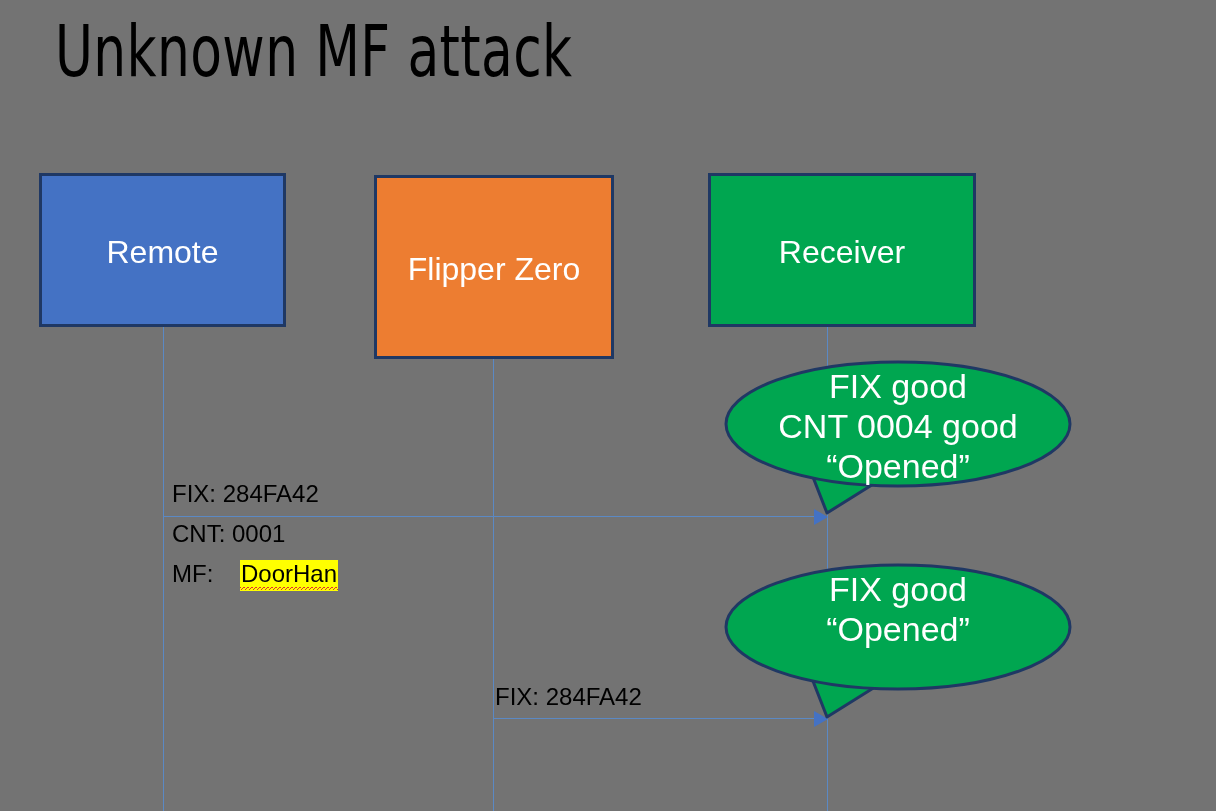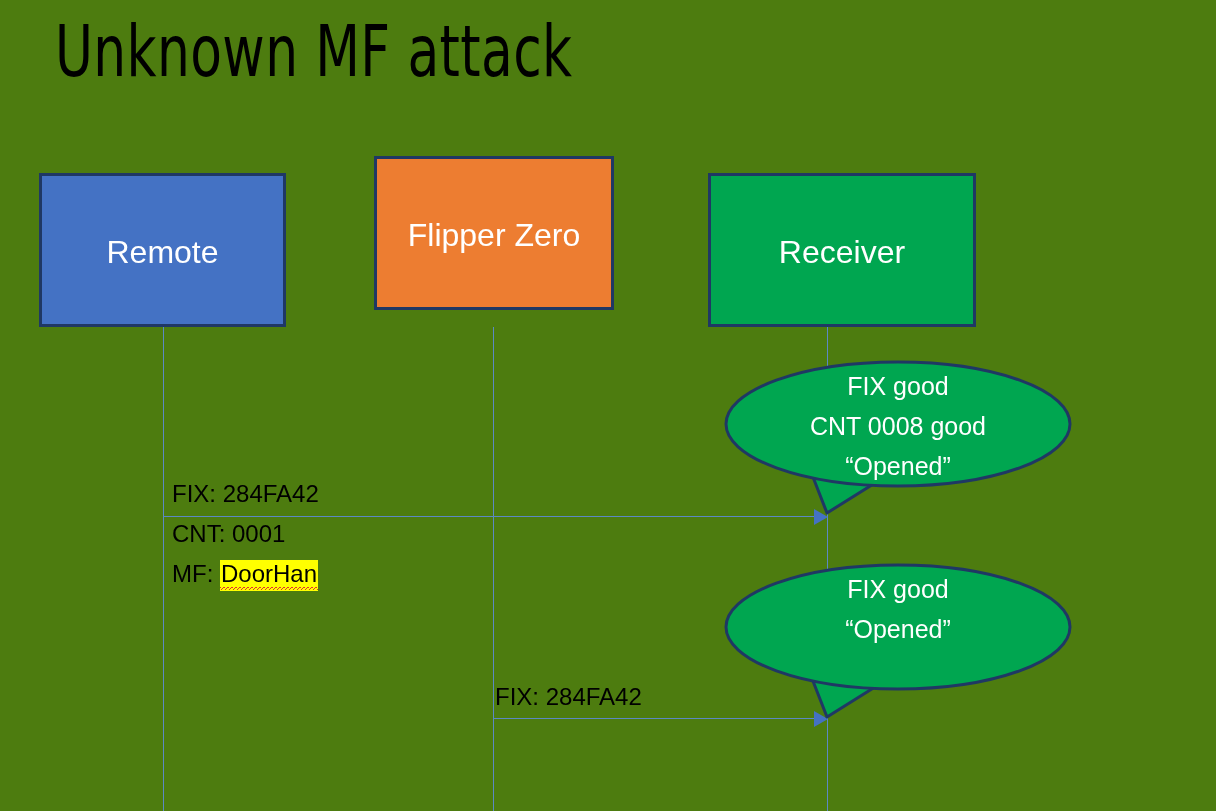--- a/index.html
+++ b/index.html
@@ -7,21 +7,21 @@
     padding: 0;
     background: #ffffff;
   }
   body {
     font-family: "Liberation Sans", sans-serif;
   }
   #slide {
     position: relative;
     width: 1216px;
     height: 811px;
-    background: #4d7c0f;
+    background: #737373;
     overflow: hidden;
   }
 
   
   #slide-title {
     position: absolute;
     left: 55px;
     top: 8px;
     font-size: 72px;
     line-height: 86px;
@@ -91,40 +91,41 @@
     background-image:
       repeating-linear-gradient(
         135deg,
         #E03030 0px, #E03030 1.1px,
         rgba(0,0,0,0) 1.1px, rgba(0,0,0,0) 2.2px
       );
     background-repeat: repeat-x;
     background-size: 4px 3px;
     background-position: left bottom 1px;
     padding-bottom: 4px;
+    margin-left: 20px;
   }
 
   
   .bubble {
     position: absolute;
   }
   .bubble svg {
     position: absolute;
     left: 0;
     top: 0;
     overflow: visible;
   }
   .bubble-text {
     position: absolute;
     left: 0;
     top: 0;
     width: 100%;
     text-align: center;
     color: #ffffff;
-    font-size: 25px;
+    font-size: 34px;
     line-height: 40px;
     pointer-events: none;
   }
   .bubble-text span { display: block; }
 </style>
 </head>
 <body>
 
 <div id="slide">
 
@@ -137,21 +138,21 @@
   <div class="msg-line" style="left:163px; top:516px; width:655px;"></div>
   <div class="msg-arrowhead" style="left:814px; top:509px;"></div>
 
   <div class="msg-line" style="left:493px; top:718px; width:325px;"></div>
   <div class="msg-arrowhead" style="left:814px; top:711px;"></div>
 
   <div class="actor-box" style="left:39px; top:173px; width:247px; height:154px; background:#4472C4;">
     <span class="actor-label">Remote</span>
   </div>
 
-  <div class="actor-box" style="left:374px; top:156px; width:240px; height:154px; background:#ED7D31;">
+  <div class="actor-box" style="left:374px; top:175px; width:240px; height:184px; background:#ED7D31;">
     <span class="actor-label">Flipper Zero</span>
   </div>
 
   <div class="actor-box" style="left:708px; top:173px; width:268px; height:154px; background:#00A650;">
     <span class="actor-label">Receiver</span>
   </div>
 
   <div class="msg-text" style="left:172px; top:474px;">
     <div>
       <span>FIX:</span>
@@ -174,21 +175,21 @@
     </div>
   </div>
 
   <div class="bubble" style="left:723px; top:360px; width:350px; height:158px;">
     <svg width="350" height="160" viewBox="0 0 350 160">
       <path d="M 104,153 L 88,112 L 160,118 Z" fill="#00A650" stroke="#1F3864" stroke-width="3" stroke-linejoin="round"></path>
       <ellipse cx="175" cy="64" rx="172" ry="62" fill="#00A650" stroke="#1F3864" stroke-width="3"></ellipse>
     </svg>
     <div class="bubble-text" style="top:6px;">
       <span>FIX good</span>
-      <span>CNT 0008 good</span>
+      <span>CNT 0004 good</span>
       <span>“Opened”</span>
     </div>
   </div>
 
   <div class="bubble" style="left:723px; top:563px; width:350px; height:158px;">
     <svg width="350" height="160" viewBox="0 0 350 160">
       <path d="M 104,154 L 88,113 L 160,119 Z" fill="#00A650" stroke="#1F3864" stroke-width="3" stroke-linejoin="round"></path>
       <ellipse cx="175" cy="64" rx="172" ry="62" fill="#00A650" stroke="#1F3864" stroke-width="3"></ellipse>
     </svg>
     <div class="bubble-text" style="top:6px;">

